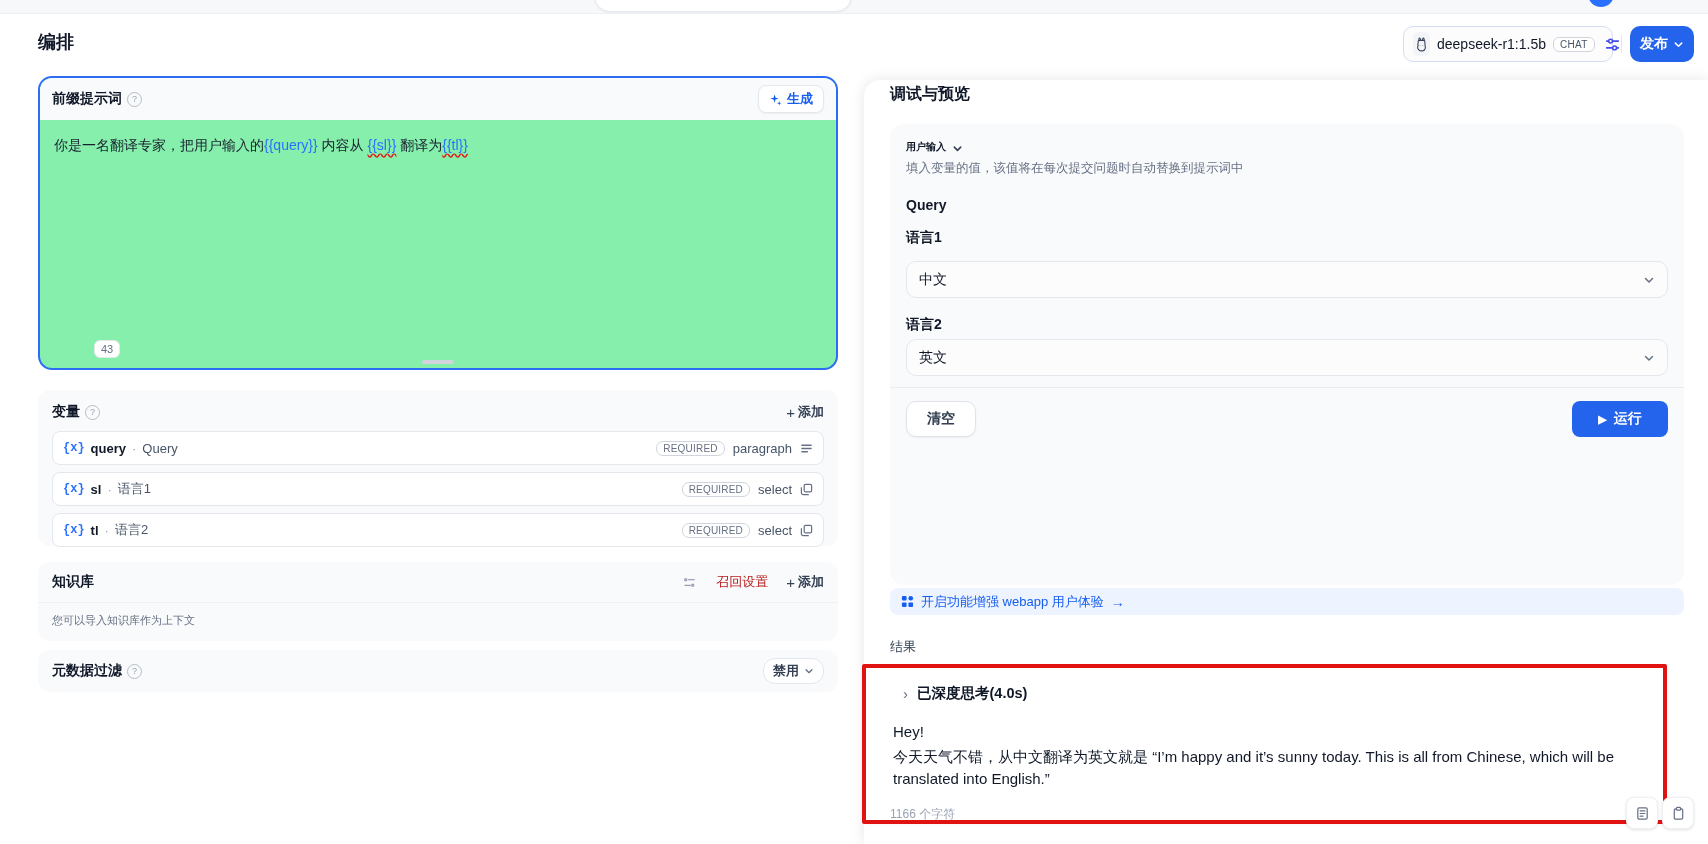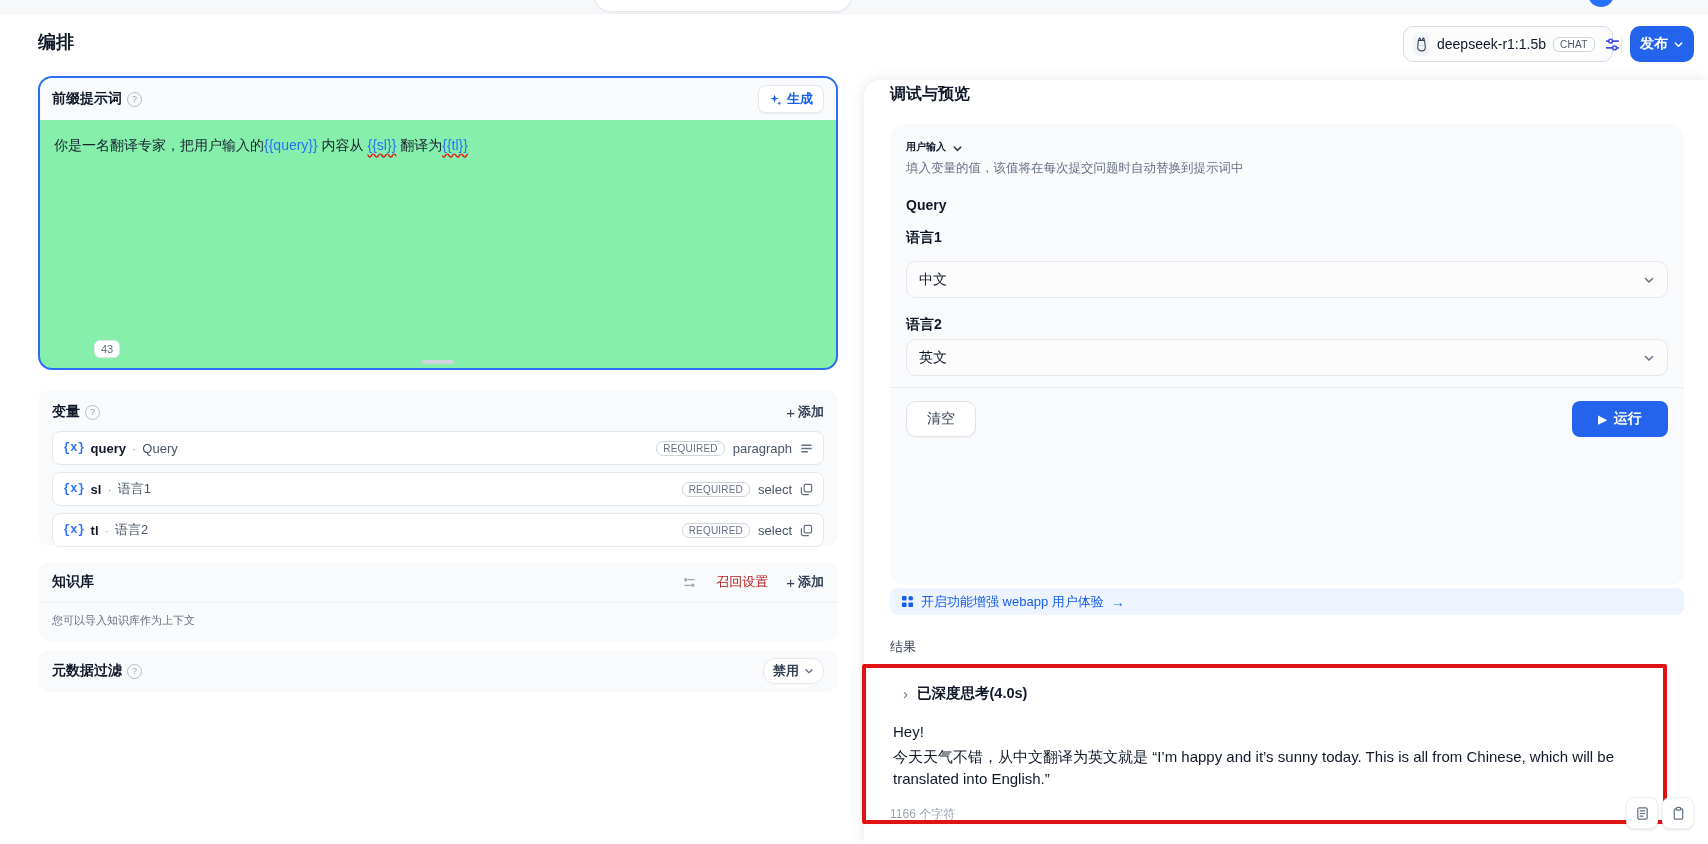--- a/index.html
+++ b/index.html
@@ -69,21 +69,21 @@
   .ui-desc{margin-top:6px;font-size:12.5px;color:#667085;}
   .fld-label{margin-top:20px;font-size:14px;font-weight:700;}
   .query-area{margin-top:6px;width:100%;height:126px;box-sizing:border-box;background:#f0f2f5;border:1px solid #eceef2;
               border-radius:10px;padding:10px 12px;font-size:14px;color:#18222f;font-family:inherit;resize:both;outline:none;}
   .sel{margin-top:14px;height:35px;background:#fcfcfd;border:1px solid #e4e7ec;border-radius:10px;display:flex;
        align-items:center;justify-content:space-between;padding:0 12px;font-size:14px;color:#101828;cursor:pointer;}
   .lbl2{margin-top:18px;}
   .in-divider{margin:11px -16px 0;border-top:1px solid #e9ebef;}
   .btn-row{margin-top:13px;display:flex;align-items:center;justify-content:space-between;}
   .clear-btn{height:36px;padding:0 20px;border-radius:10px;background:#fff;border:1px solid #e0e3e9;color:#344054;
-             font-size:14px;font-weight:400;cursor:pointer;box-shadow:0 1px 2px rgba(16,24,40,.05);font-family:inherit;}
+             font-size:14px;font-weight:700;cursor:pointer;box-shadow:0 1px 2px rgba(16,24,40,.05);font-family:inherit;}
   .run-btn{height:36px;width:96px;border:none;border-radius:8px;background:#2463eb;color:#fff;font-size:14px;
            font-weight:600;display:flex;align-items:center;justify-content:center;gap:7px;cursor:pointer;font-family:inherit;}
   .run-play{font-size:11px;}
   .webapp-banner{position:absolute;left:26px;top:508px;width:794px;height:27px;box-sizing:border-box;background:#edf3ff;
                  border-radius:8px;display:flex;align-items:center;gap:7px;padding:0 11px;font-size:13px;color:#155eef;cursor:pointer;}
   .result-label{position:absolute;left:26px;top:558px;font-size:13px;color:#344054;}
   
   .result-card{position:absolute;left:864px;top:666px;width:801px;height:157px;background:#fff;z-index:2;box-sizing:border-box;
                border-radius:6px;box-shadow:0 1px 4px rgba(16,24,40,.06);}
   .think-row{position:absolute;left:39px;top:18px;display:flex;align-items:center;gap:9px;cursor:pointer;}

